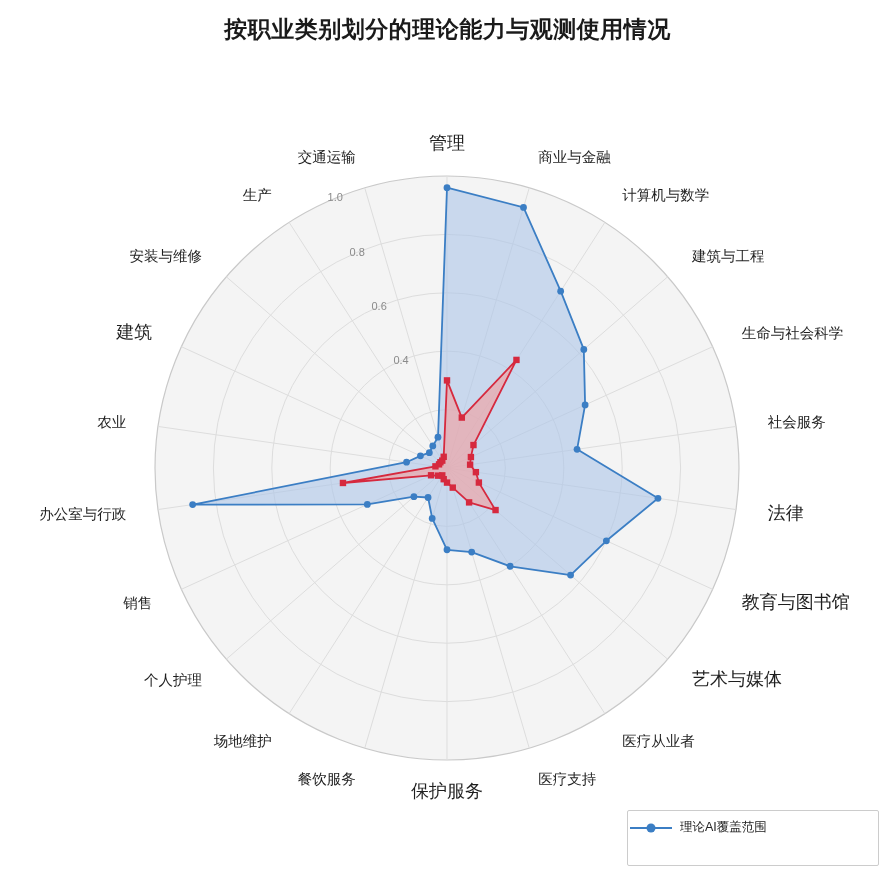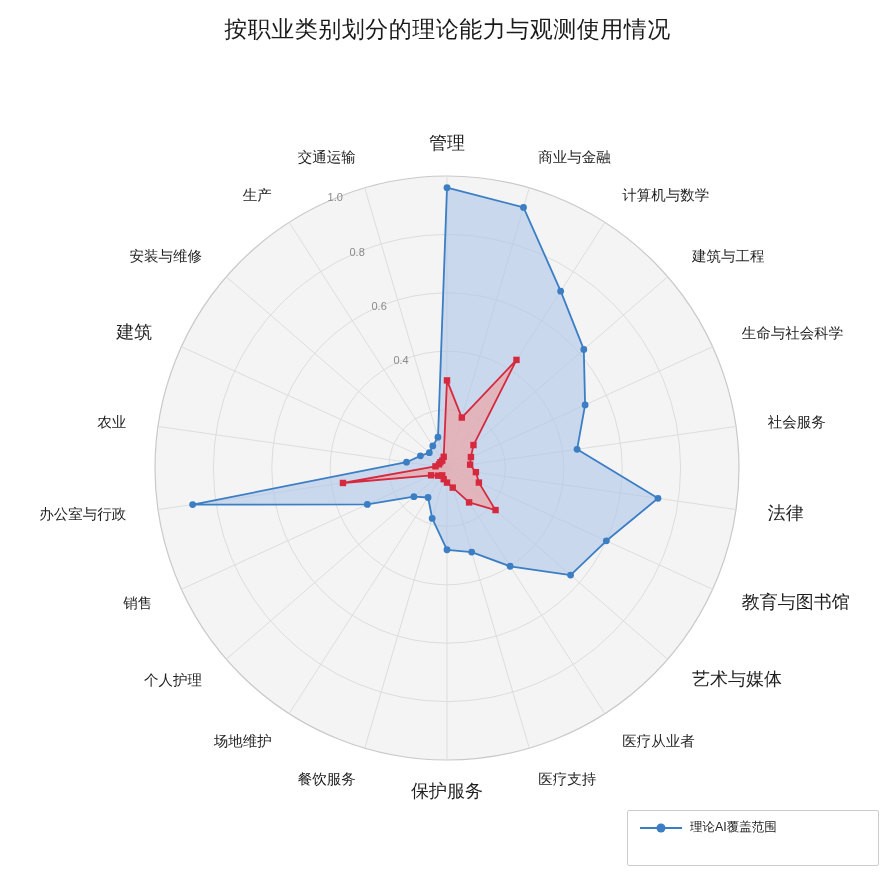--- a/index.html
+++ b/index.html
@@ -24,20 +24,21 @@
   }
   .chart-title {
     position: absolute;
     left: 0;
     top: 14px;
     width: 895px;
     text-align: center;
     font-size: 23px;
     color: #1a1a1a;
     letter-spacing: 0.5px;
+    font-weight: bold;
   }
   svg.radar {
     position: absolute;
     left: 0;
     top: 0;
   }
   .axis-label {
     font-size: 14.5px;
     fill: #1f1f1f;
     font-family: "Liberation Sans", sans-serif;
@@ -53,21 +54,21 @@
   .legend-box {
     position: absolute;
     left: 627px;
     top: 810px;
     width: 252px;
     height: 56px;
     background: #ffffff;
     border: 1px solid #cccccc;
     border-radius: 2px;
     box-sizing: border-box;
-    padding: 6px 12px;
+    padding: 6px 2px;
   }
   .legend-row {
     display: flex;
     align-items: center;
     height: 21px;
   }
   .legend-line {
     width: 42px;
     height: 2px;
     position: relative;

